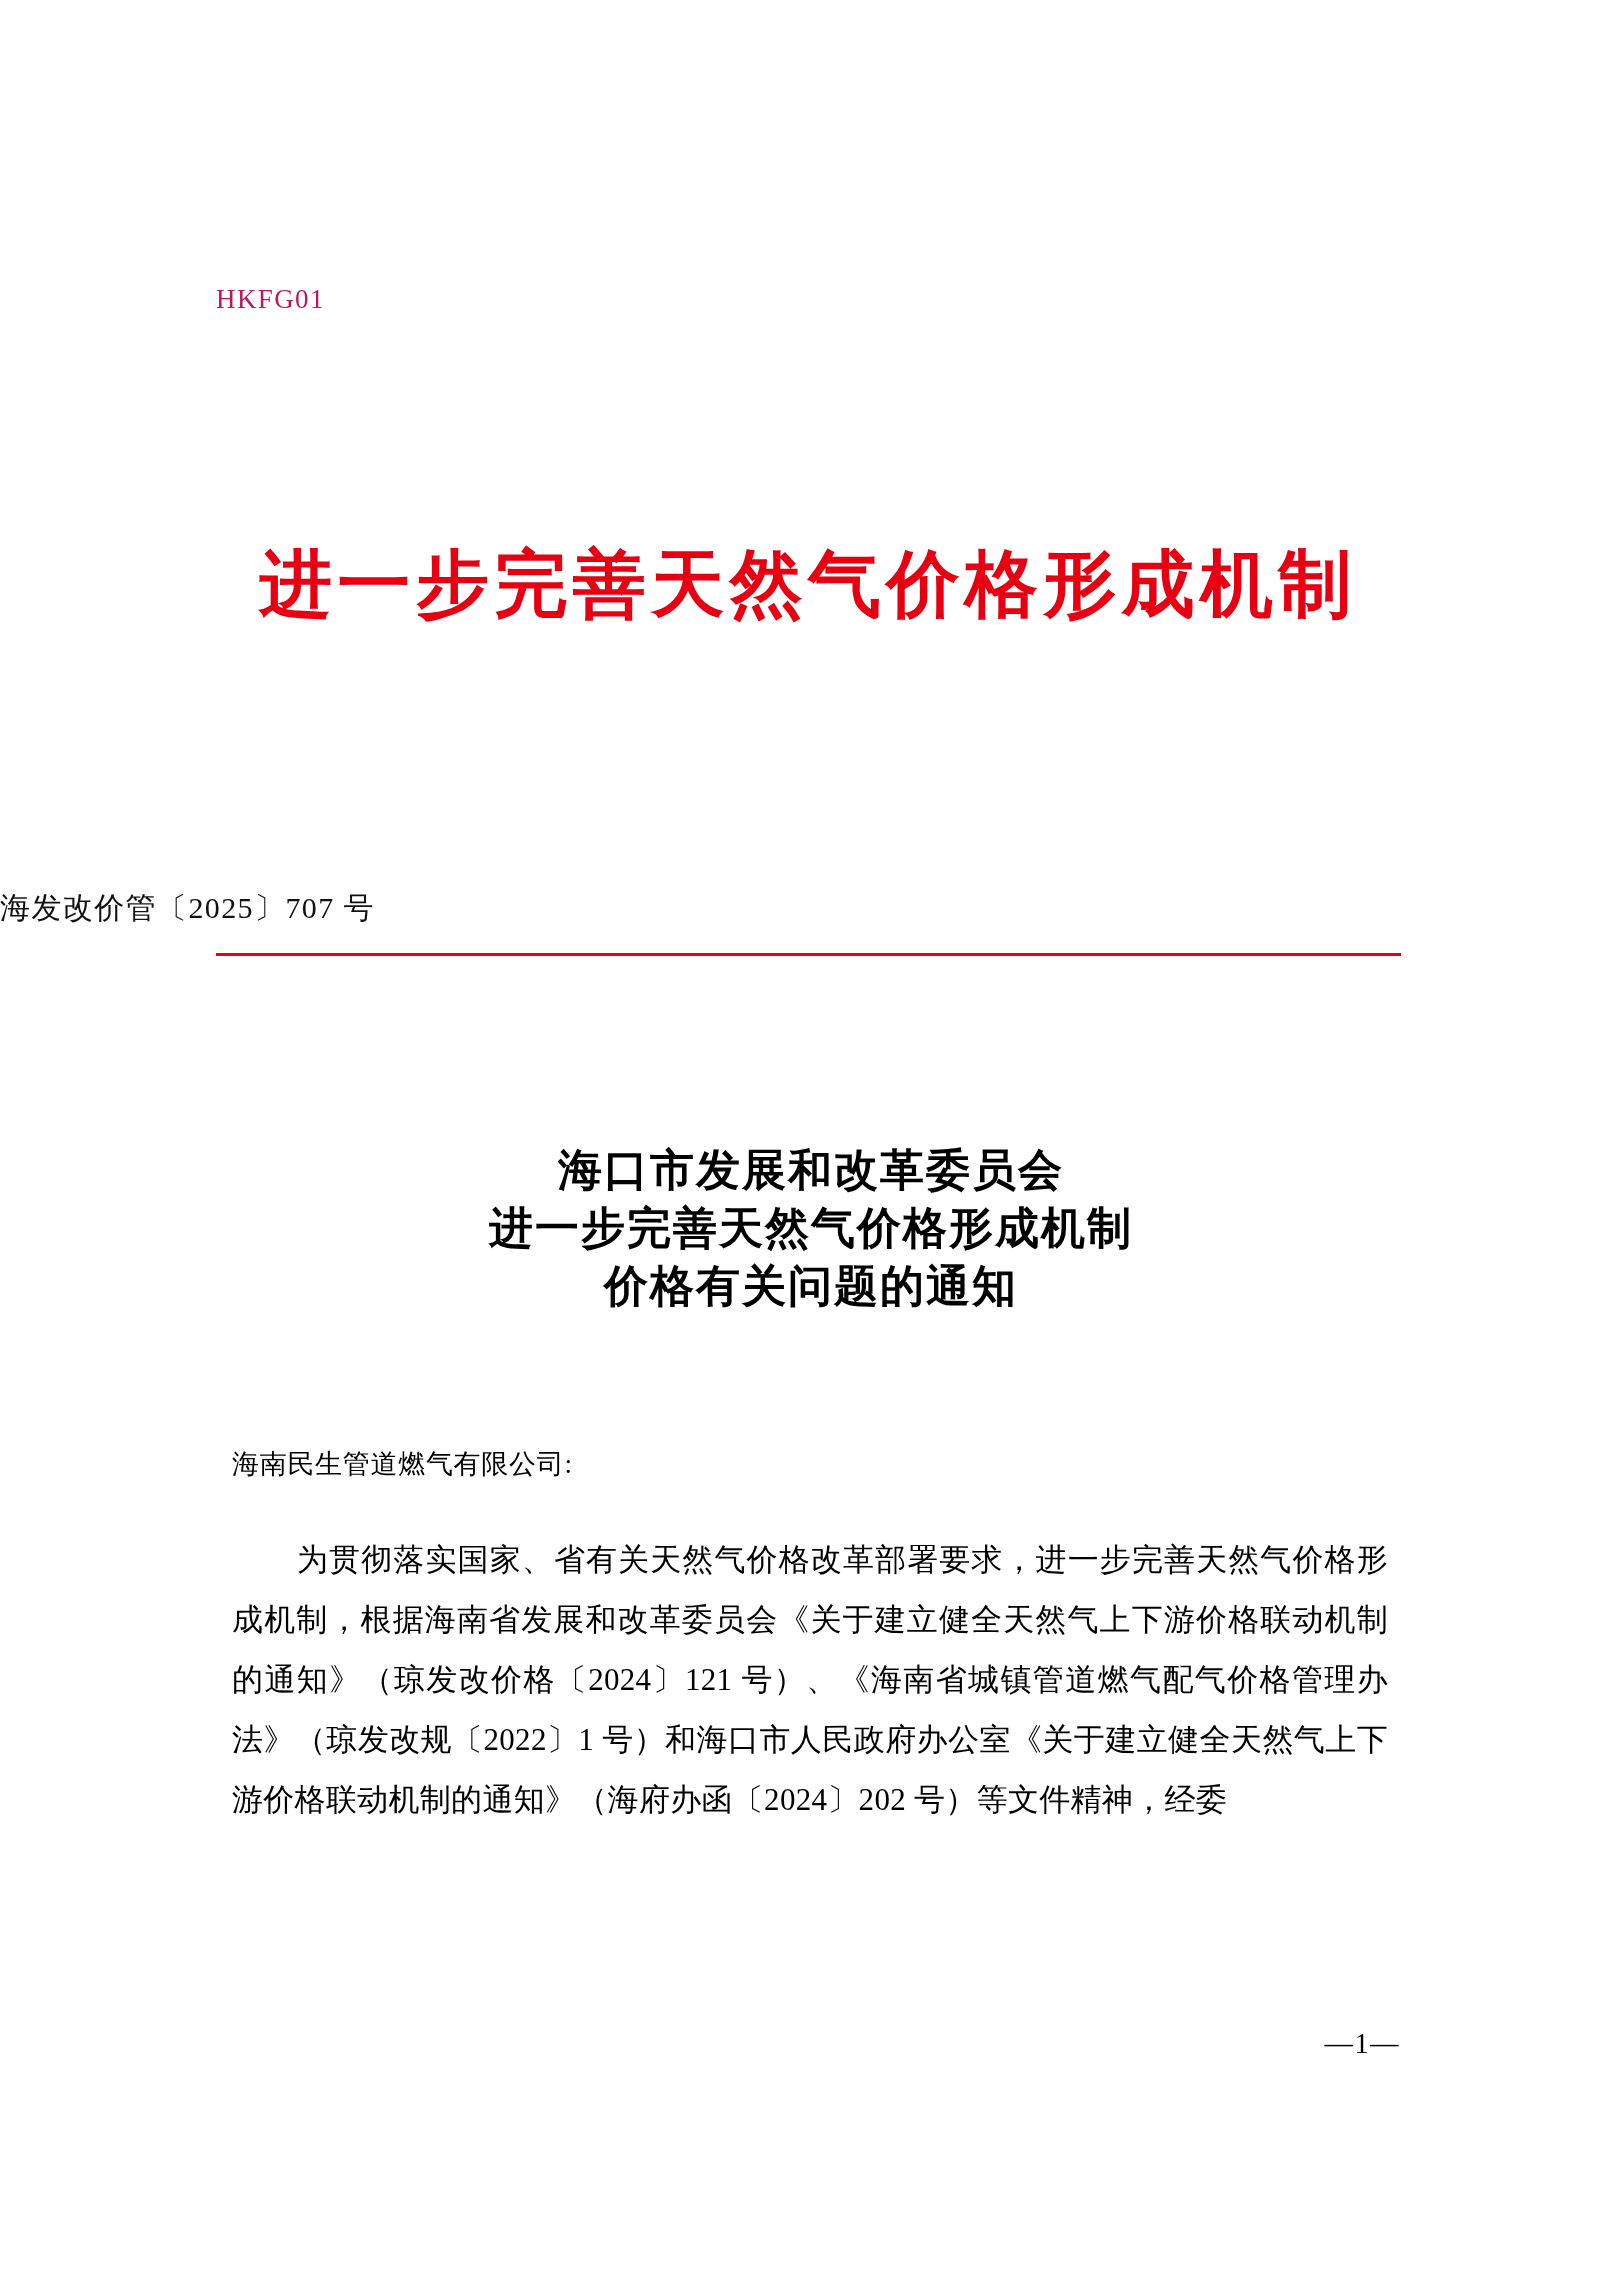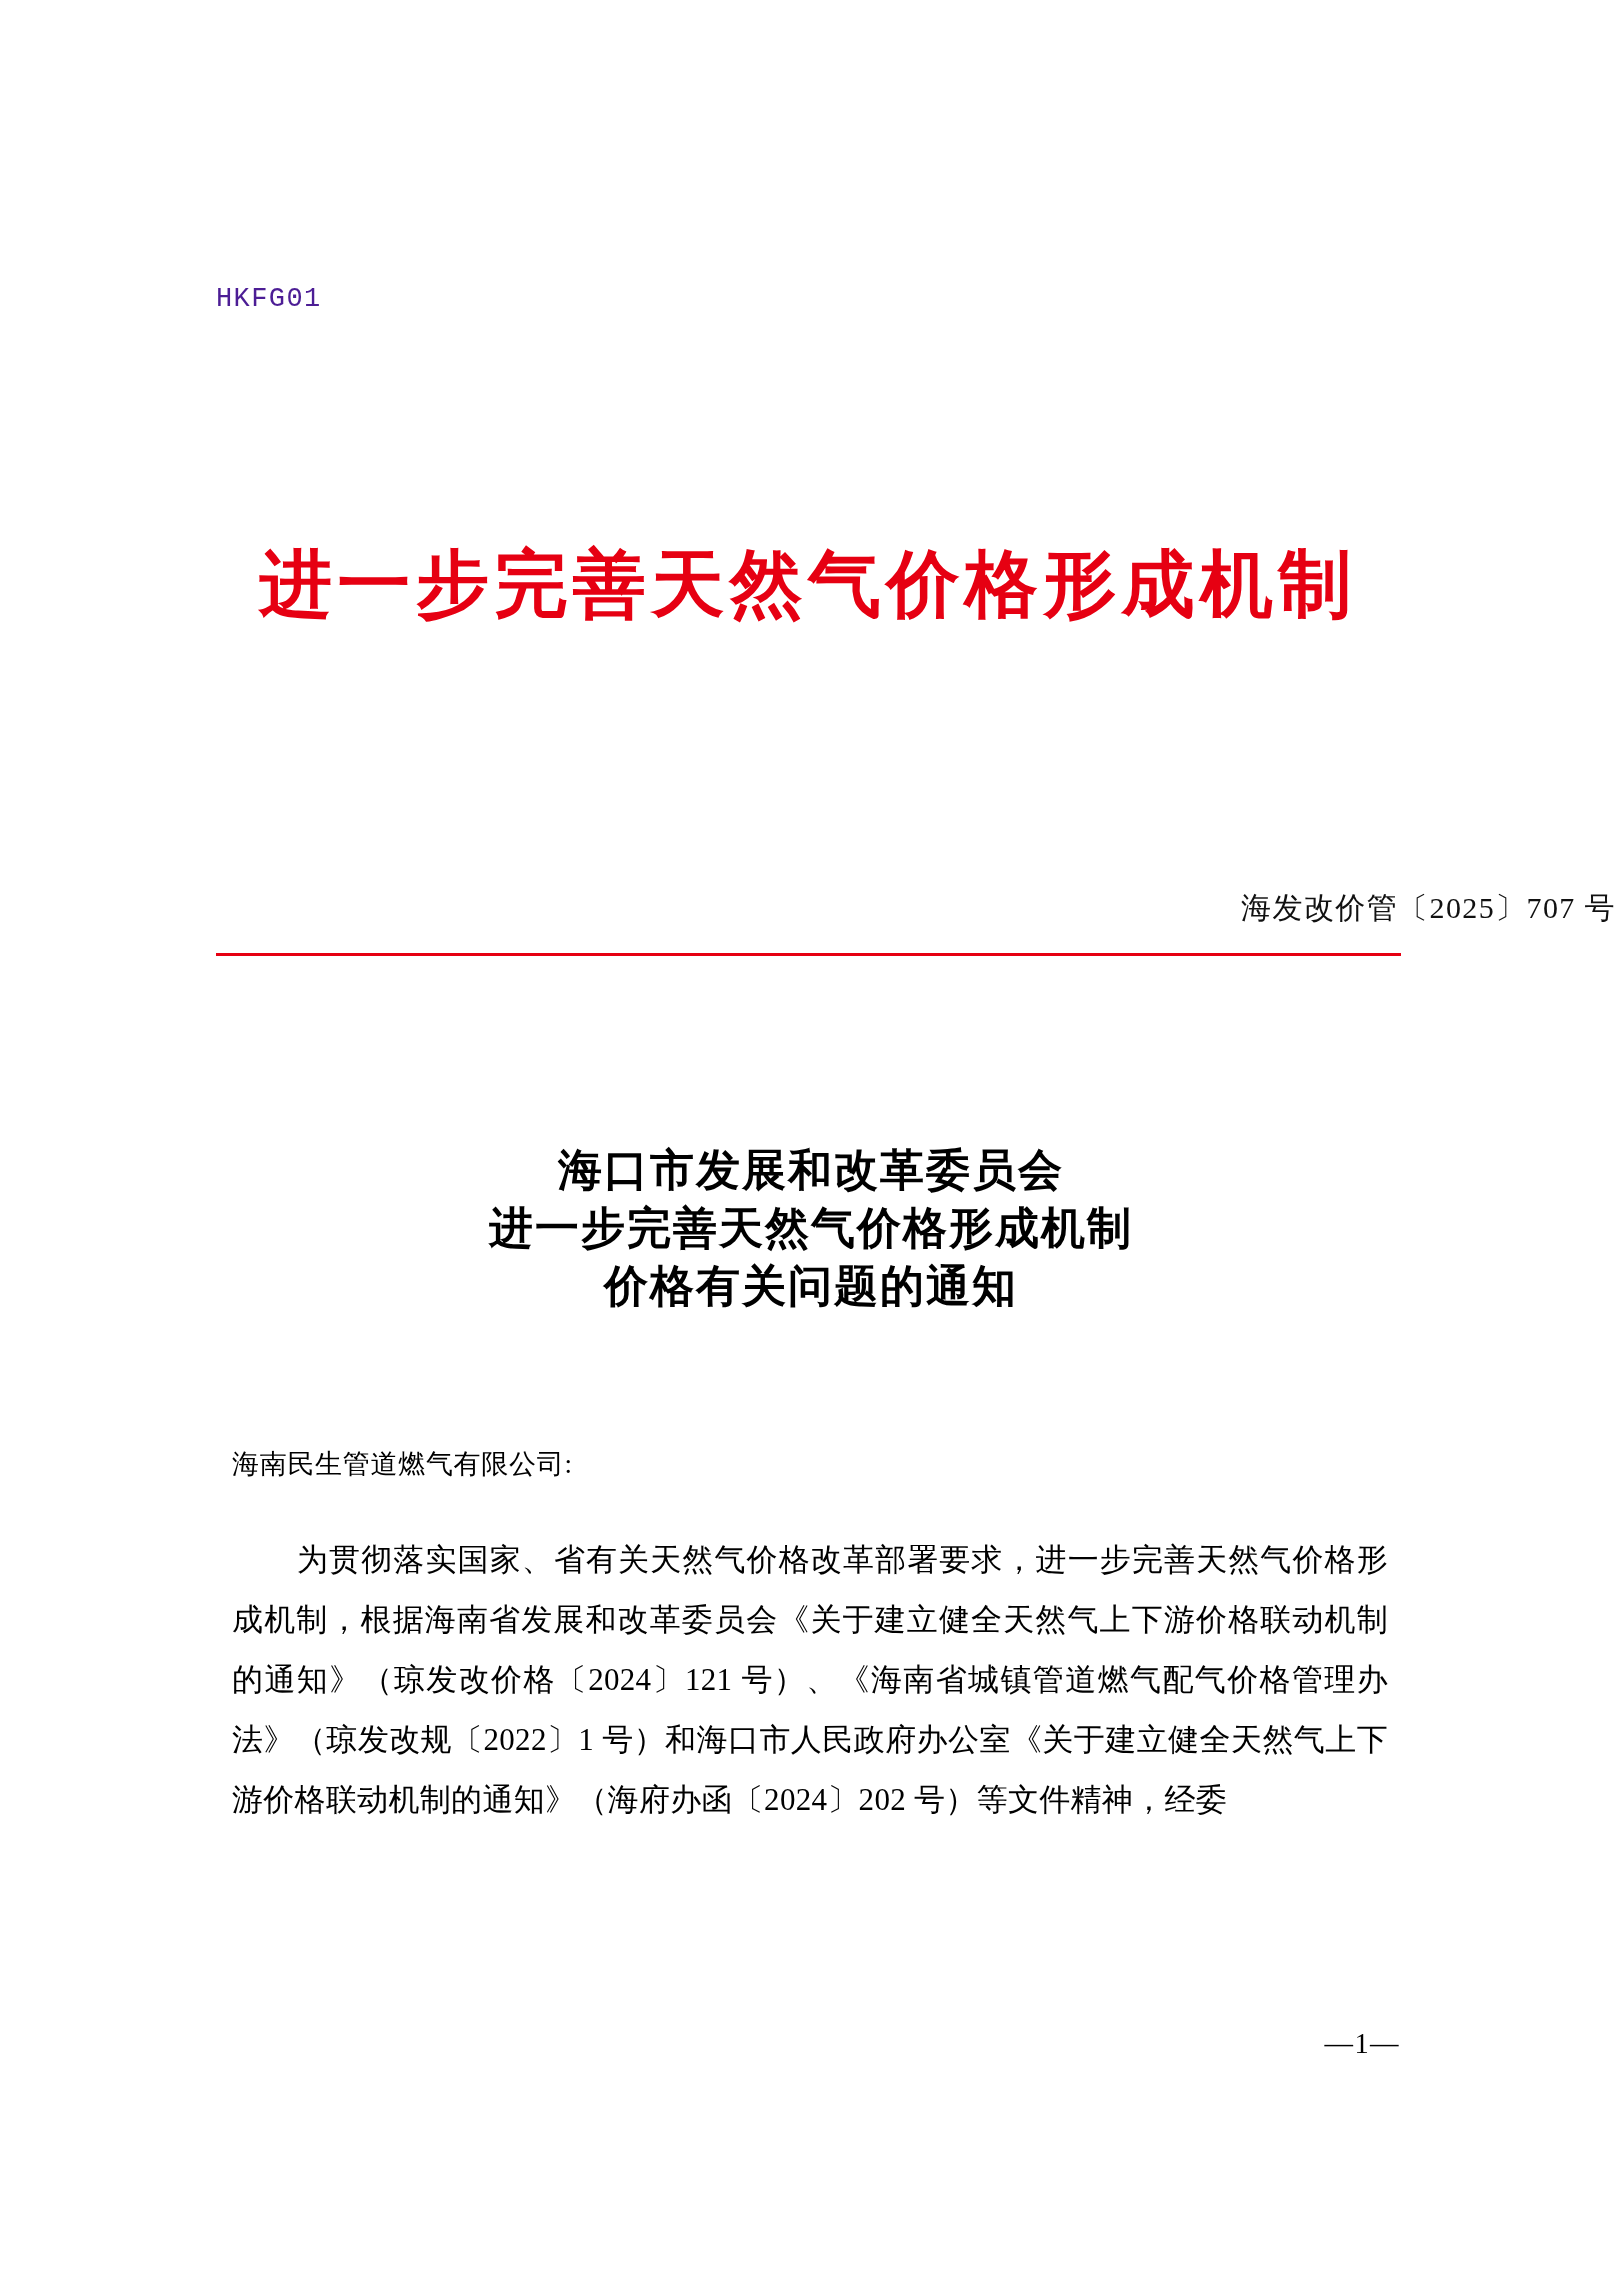--- a/index.html
+++ b/index.html
@@ -20,24 +20,24 @@
     width: 1616px;
     height: 2284px;
     background: #ffffff;
     box-sizing: border-box;
   }
   
   .doc-code {
     position: absolute;
     left: 216px;
     top: 284px;
-    font-family: Liberation Mono, monospace;
+    font-family: Liberation Serif, serif;
     font-size: 27px;
     letter-spacing: 1.4px;
-    color: #4c1d95;
+    color: #be185d;
   }
   
   .masthead {
     position: absolute;
     left: 0;
     right: 0;
     top: 536px;
     text-align: center;
     color: #e60012;
     font-family: "DejaVu Serif", "Liberation Serif", serif;
@@ -45,21 +45,21 @@
     font-size: 73px;
     letter-spacing: 5.4px;
     white-space: nowrap;
   }
   
   .doc-number {
     position: absolute;
     left: 0;
     right: 0;
     top: 888px;
-    text-align: right;
+    text-align: left;
     font-size: 30px;
     letter-spacing: 1.4px;
     color: #111111;
   }
   
   .red-rule {
     position: absolute;
     left: 216px;
     width: 1185px;
     top: 953px;

